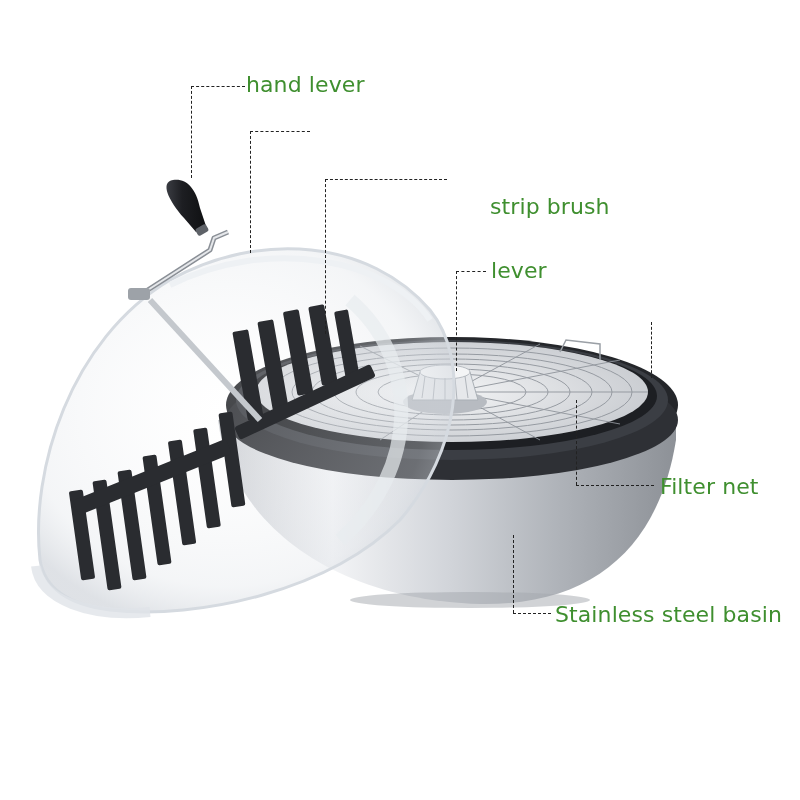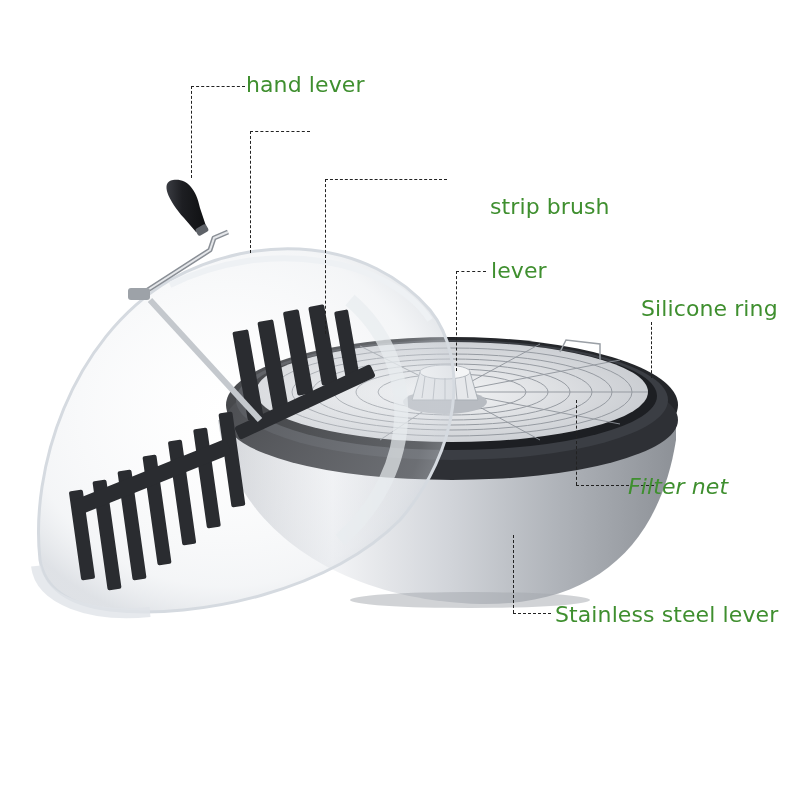--- a/index.html
+++ b/index.html
@@ -142,16 +142,15 @@
 
   <div class="leader v" style="left:576px; top:400px; height:85px;"></div>
   <div class="leader h" style="left:576px; top:485px; width:78px;"></div>
 
   <div class="leader v" style="left:513px; top:535px; height:78px;"></div>
   <div class="leader h" style="left:513px; top:613px; width:38px;"></div>
 
   <div class="label" style="left:246px; top:71px;">hand lever</div>
   <div class="label" style="left:450px; top:193px;margin-left:40px;">strip brush</div>
   <div class="label" style="left:491px; top:257px;">lever</div>
-  <div class="label" style="left:641px; top:295px;">Silicone ring</div>
-  <div class="label" style="left:628px; top:473px;font-style:italic;">Filter net</div>
-  <div class="label" style="left:555px; top:601px;">Stainless steel lever</div>
+  <div class="label" style="left:660px; top:473px;">Filter net</div>
+  <div class="label" style="left:555px; top:601px;">Stainless steel basin</div>
 </div>
 
 </body></html>

